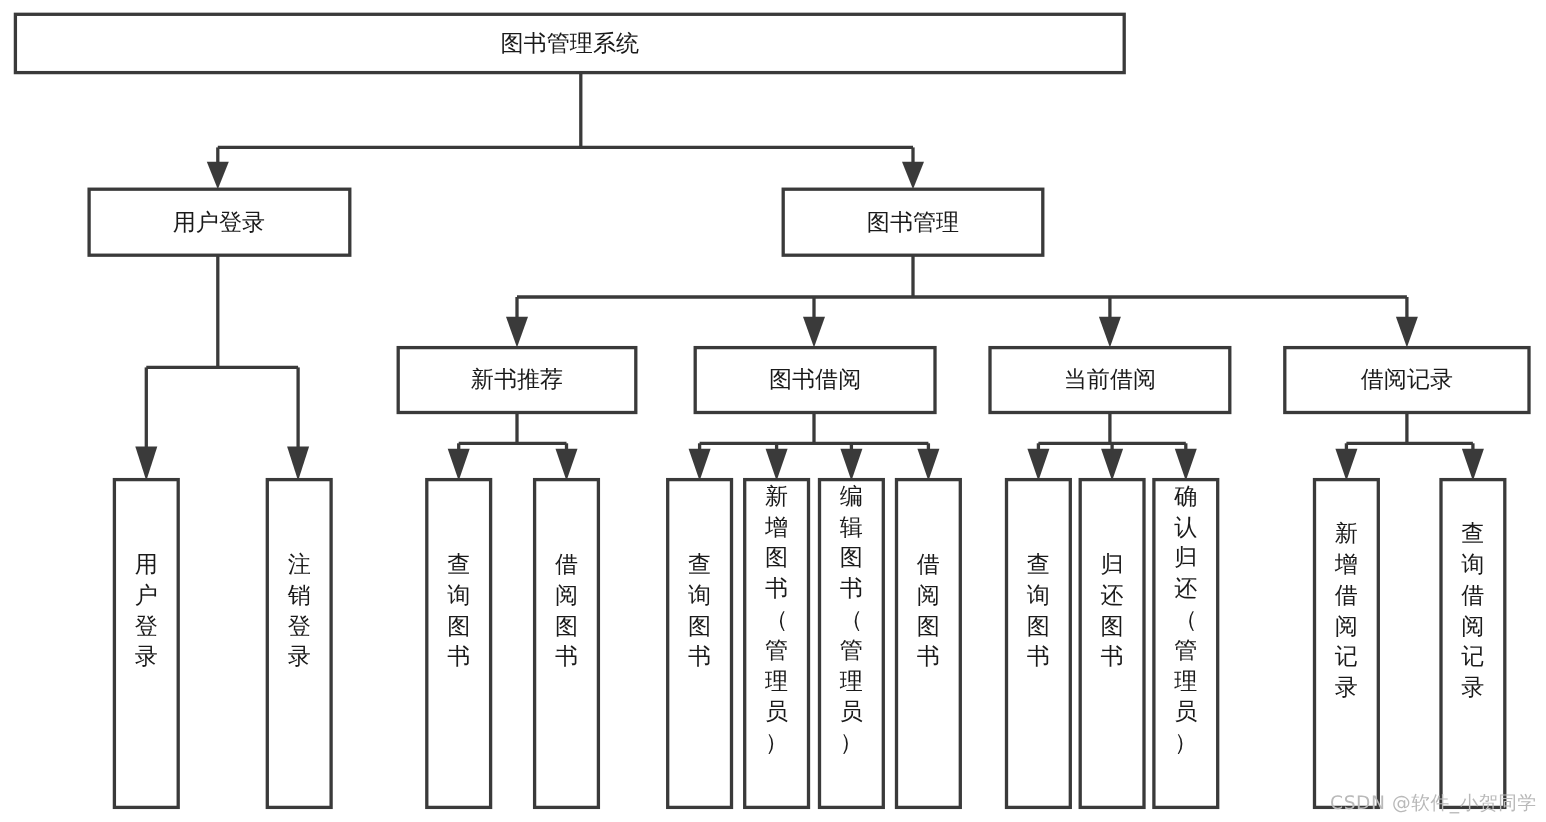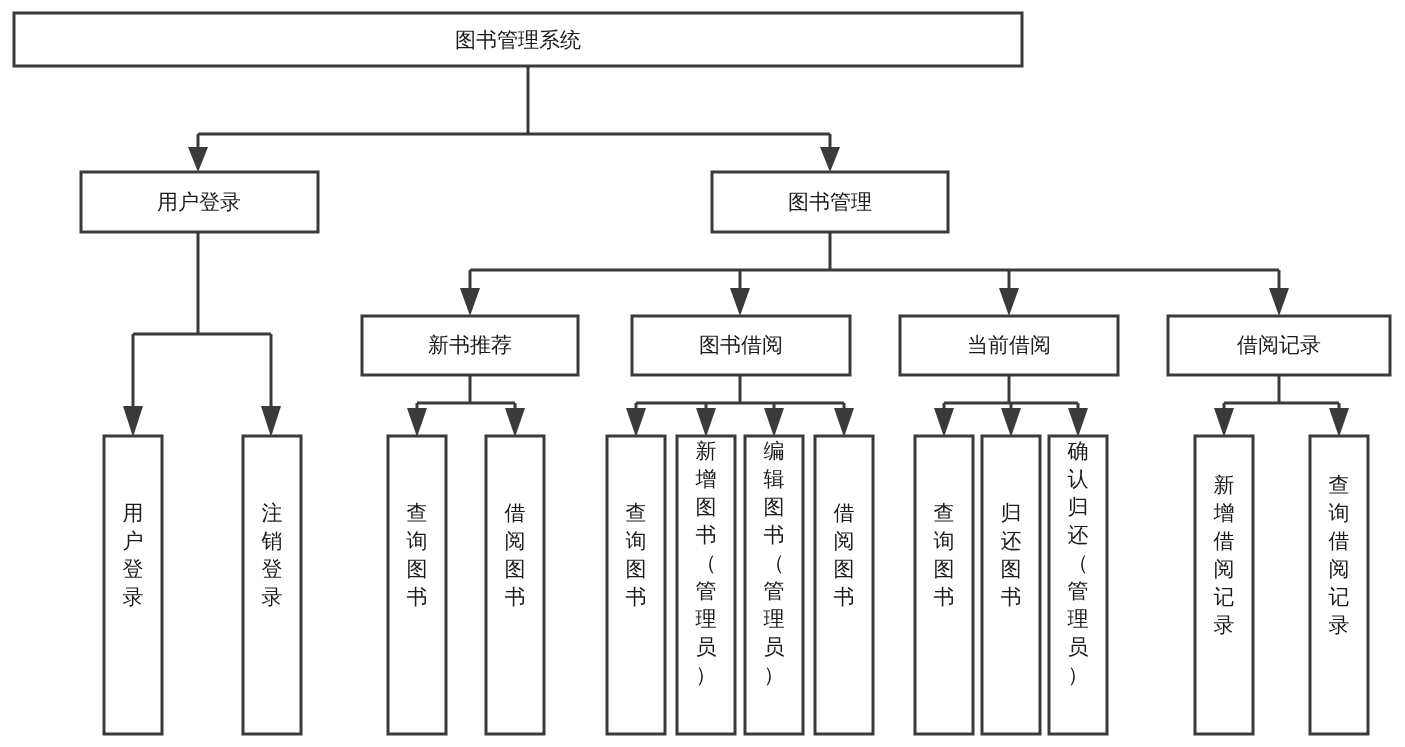--- a/index.html
+++ b/index.html
@@ -230,13 +230,14 @@
       <rect class="node-box" x="1195" y="436" width="58" height="298"></rect>
       <text class="node-label-v" x="1224" y="492"><tspan x="1224" y="492">新</tspan><tspan x="1224" y="520">增</tspan><tspan x="1224" y="548">借</tspan><tspan x="1224" y="576">阅</tspan><tspan x="1224" y="604">记</tspan><tspan x="1224" y="632">录</tspan></text>
     </g>
     <g>
       <rect class="node-box" x="1310" y="436" width="58" height="298"></rect>
       <text class="node-label-v" x="1339" y="492"><tspan x="1339" y="492">查</tspan><tspan x="1339" y="520">询</tspan><tspan x="1339" y="548">借</tspan><tspan x="1339" y="576">阅</tspan><tspan x="1339" y="604">记</tspan><tspan x="1339" y="632">录</tspan></text>
     </g>
 
   </svg>
 
+  <div class="watermark">CSDN @软件_小贺同学</div>
 </div>
 
 </body></html>

